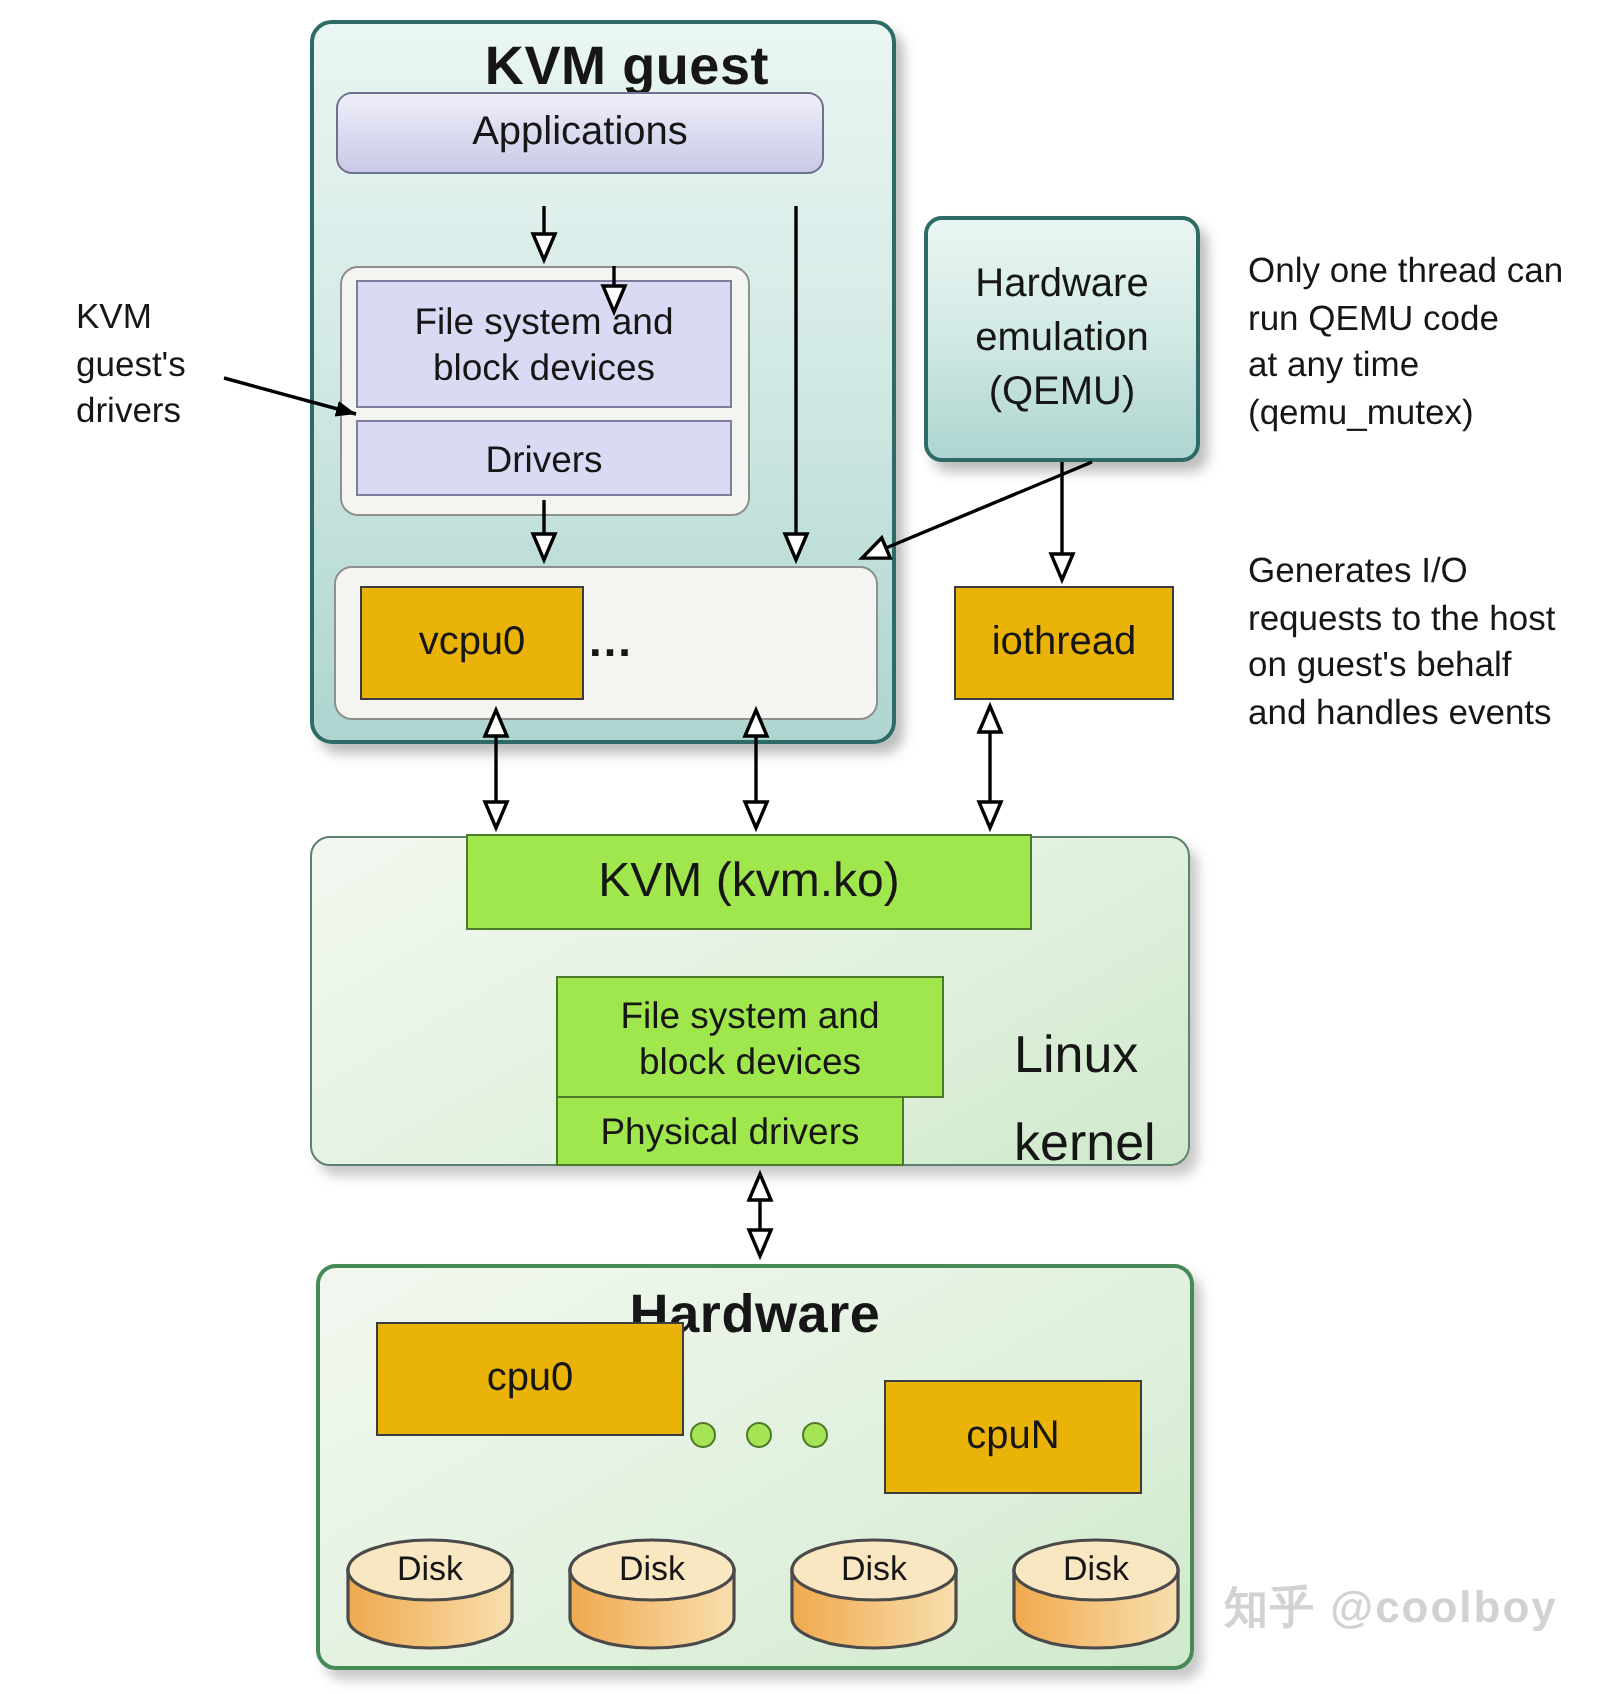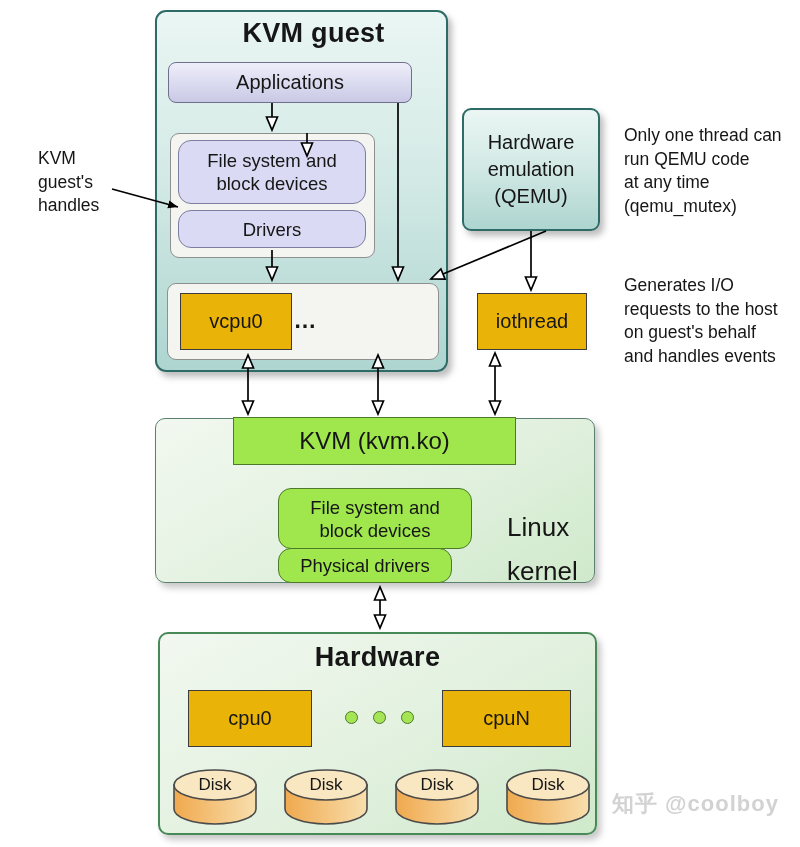--- a/index.html
+++ b/index.html
@@ -31,21 +31,21 @@
   
   .host{
     background:linear-gradient(150deg,#f2f8f0 0%,#e2f1df 55%,#cfe9cb 100%);
     border-radius:10px;box-shadow:4px 5px 6px rgba(120,120,120,.4);
   }
   .host.kernel{border:1.6px solid #5d8170;}
   .host.hw{border:2px solid #478a57;}
 
   .title-lg{font-size:27px;font-weight:600;letter-spacing:.3px;}
   .label-md{font-size:20px;}
-  .label-sm{font-size:18.5px;line-height:23px;border-radius:13px;}
+  .label-sm{font-size:18.5px;line-height:23px;}
   .annot{font-size:17.5px;line-height:23.5px;}
   .dot{
     position:absolute;width:13px;height:13px;border-radius:50%;
     background:#a5e455;border:1.6px solid #4c7a28;box-sizing:border-box;
   }
   .vdots{font-size:23px;font-weight:700;letter-spacing:2px;}
   .disk-label{font-size:17px;}
   .watermark{
     font-size:22px;color:#d2d2d2;letter-spacing:1px;font-weight:600;
     text-shadow:0 0 1px #ffffff;
@@ -54,60 +54,60 @@
   .disk svg{display:block;}
 </style>
 </head>
 <body>
 
 <div class="canvas">
 
   <div class="abs teal" style="left:155px;top:10px;width:293px;height:362px;"></div>
   <div class="abs title-lg center" style="left:155px;top:16px;width:293px;height:34px;padding-left:24px;">KVM guest</div>
 
-  <div class="abs lav center label-md" style="left:168px;top:62px;width:244px;height:41px;">Applications</div>
+  <div class="abs lav center label-md" style="left:168px;top:46px;width:244px;height:41px;">Applications</div>
 
   <div class="abs inner" style="left:170px;top:133px;width:205px;height:125px;"></div>
   <div class="abs lav-flat center label-sm pre" style="left:178px;top:140px;width:188px;height:64px;">File system and
 block devices</div>
   <div class="abs lav-flat center label-sm" style="left:178px;top:210px;width:188px;height:38px;">Drivers</div>
 
   <div class="abs inner" style="left:167px;top:283px;width:272px;height:77px;"></div>
   <div class="abs green center label-md" style="left:180px;top:293px;width:112px;height:57px;">vcpu0</div>
   <div class="abs center vdots" style="left:290px;top:300px;width:32px;height:40px;">…</div>
 
   <div class="abs teal center label-md pre" style="left:462px;top:108px;width:138px;height:123px;line-height:27px;border-radius:9px;">Hardware
 emulation
 (QEMU)</div>
 
   <div class="abs green center label-md" style="left:477px;top:293px;width:110px;height:57px;">iothread</div>
 
   <div class="abs annot pre" style="left:38px;top:147px;width:110px;">KVM
 guest's
-handles</div>
+drivers</div>
   <div class="abs annot pre" style="left:624px;top:124px;width:172px;">Only one thread can
 run QEMU code
 at any time
 (qemu_mutex)</div>
   <div class="abs annot pre" style="left:624px;top:274px;width:176px;">Generates I/O
 requests to the host
 on guest's behalf
 and handles events</div>
 
   <div class="abs host kernel" style="left:155px;top:418px;width:440px;height:165px;"></div>
   <div class="abs green-k center" style="left:233px;top:417px;width:283px;height:48px;font-size:24px;">KVM (kvm.ko)</div>
   <div class="abs green-k center label-sm pre" style="left:278px;top:488px;width:194px;height:61px;">File system and
 block devices</div>
   <div class="abs green-k center label-sm" style="left:278px;top:548px;width:174px;height:35px;">Physical drivers</div>
   <div class="abs pre" style="left:507px;top:505px;width:100px;font-size:26px;line-height:44px;">Linux
 kernel</div>
 
   <div class="abs host hw" style="left:158px;top:632px;width:439px;height:203px;"></div>
   <div class="abs title-lg center" style="left:158px;top:640px;width:439px;height:34px;">Hardware</div>
-  <div class="abs green center label-md" style="left:188px;top:690px;width:124px;height:57px;">cpu0</div>
+  <div class="abs green center label-md" style="left:188px;top:661px;width:154px;height:57px;">cpu0</div>
   <span class="dot" style="left:345px;top:711px;"></span>
   <span class="dot" style="left:373px;top:711px;"></span>
   <span class="dot" style="left:401px;top:711px;"></span>
   <div class="abs green center label-md" style="left:442px;top:690px;width:129px;height:57px;">cpuN</div>
 
   <div class="abs disk" style="left:172px;top:768px;width:86px;height:60px;">
     <svg width="86" height="60" viewBox="0 0 86 60">
       <defs>
           <linearGradient id="dg1" x1="0" y1="0" x2="1" y2="0">
         <stop offset="0" stop-color="#f0a94e"></stop>

